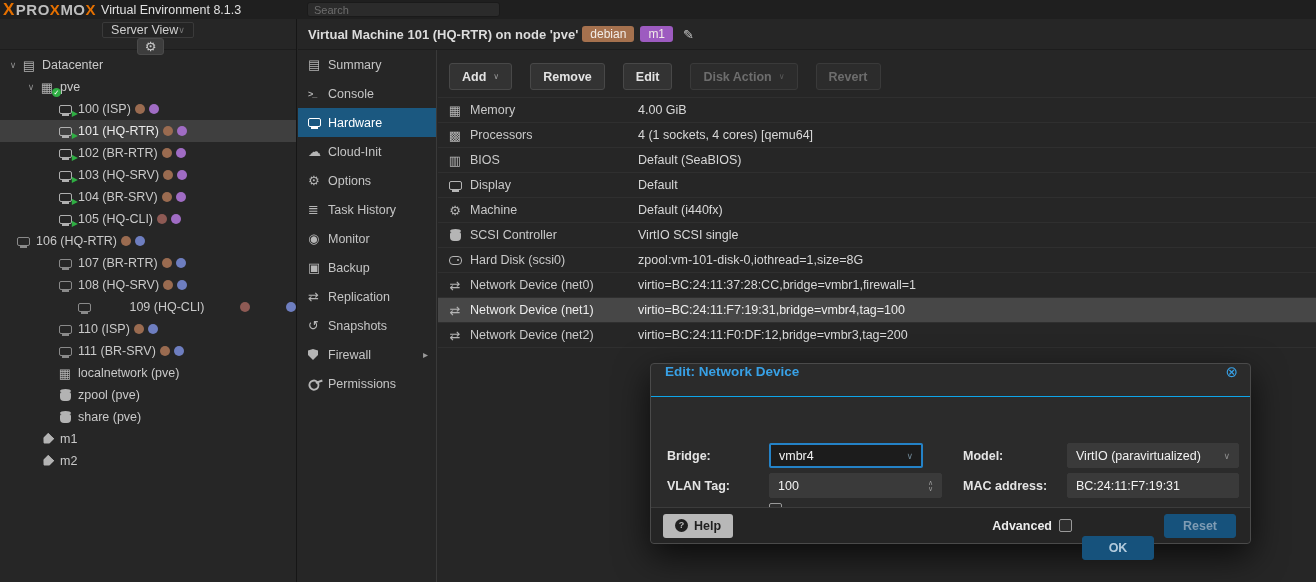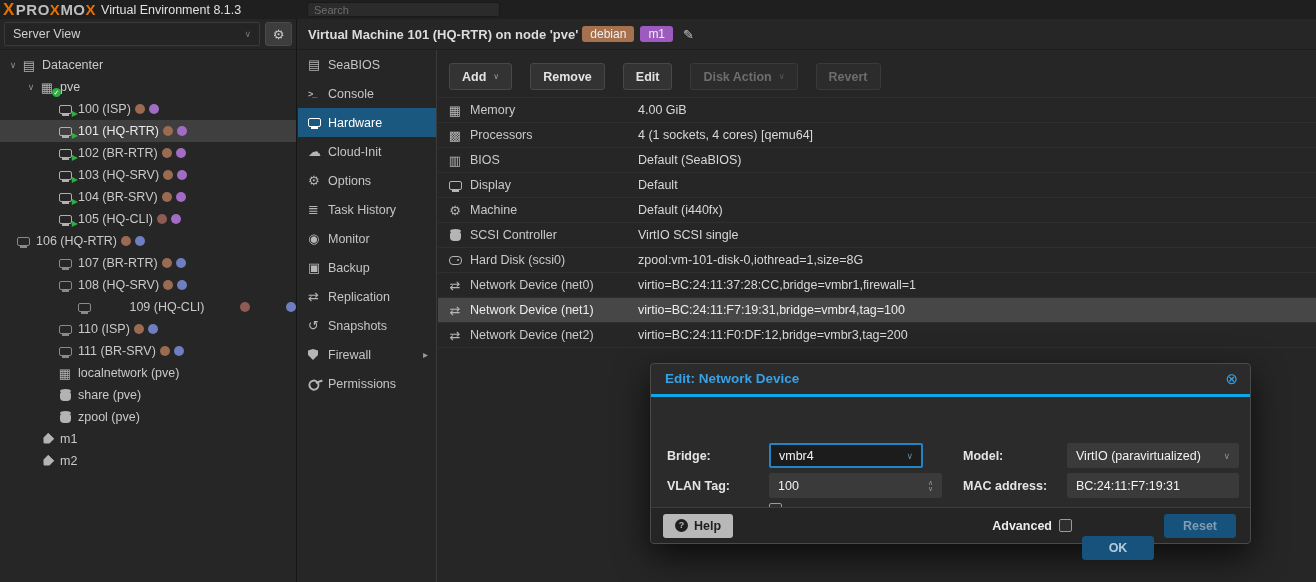--- a/index.html
+++ b/index.html
@@ -11,21 +11,21 @@
   .logo{font-weight:800;font-size:15px;letter-spacing:.5px;line-height:1;display:flex;align-items:center;}
   .logo .seg-gray{color:#bdbdbd;} .logo .seg-orange{color:#e57000;}
   .logo .mark{color:#e57000;font-size:17px;margin-right:1px;}
   .version{color:#e0e0e0;font-size:12.5px;margin-left:5px;}
   #search-input{position:absolute;left:307px;top:2px;width:193px;height:15px;background:#2b2b2b;border:1px solid #1a1a1a;
     border-radius:3px;color:#bbb;font-size:11px;padding:0 6px;outline:none;font-family:inherit;}
   #search-input::placeholder{color:#6d6d6d;}
 
   
   #sidebar{position:absolute;top:19px;left:0;width:297px;bottom:0;background:#262626;border-right:1px solid #161616;}
-  #sidebar-header{height:31px;display:flex;align-items:center;padding:3px 4px;border-bottom:1px solid #1d1d1d;}
+  #sidebar-header{height:31px;display:flex;align-items:center;padding:3px 4px;border-bottom:1px solid #1d1d1d;flex-direction:column;}
   #view-selector{flex:1;height:24px;background:#242424;border:1px solid #3a3a3a;border-radius:2px;display:flex;align-items:center;
     padding:0 8px;color:#cfcfcf;}
   #view-selector .chev{margin-left:auto;color:#787878;font-size:9px;}
   #sidebar-gear{width:27px;height:24px;margin-left:5px;background:#3d3d3d;border:1px solid #4a4a4a;border-radius:3px;
     display:flex;align-items:center;justify-content:center;color:#c9c9c9;font-size:13px;}
   #tree{padding-top:4px;}
   .tree-row{height:22px;display:flex;align-items:center;color:#c9c9c9;white-space:nowrap;}
   .tree-row.selected{background:#3f3f3f;color:#e9e9e9;}
   .tree-expander{width:14px;font-size:9px;color:#8f8f8f;text-align:center;flex:0 0 14px;}
   .tree-ico{width:18px;flex:0 0 18px;display:flex;align-items:center;justify-content:center;position:relative;color:#b3b3b3;}
@@ -80,21 +80,21 @@
   .hw-row{height:25px;display:flex;align-items:center;border-bottom:1px solid #2f2f2f;padding-left:8px;}
   .hw-row.selected{background:#474747;}
   .hw-ico{width:18px;flex:0 0 18px;display:flex;align-items:center;justify-content:center;color:#b5b5b5;}
   .hw-label{margin-left:6px;flex:0 0 168px;color:#c9c9c9;}
   .hw-value{color:#d8d8d8;}
   .hw-row.selected .hw-label,.hw-row.selected .hw-value{color:#ececec;}
 
   
   #dialog{position:absolute;left:650px;top:363px;width:601px;height:181px;background:#2b2b2b;border:1px solid #4a4a4a;
     border-radius:4px;box-shadow:0 12px 34px rgba(0,0,0,.7);z-index:10;}
-  #dialog-header{height:33px;display:flex;align-items:flex-end;padding:0 12px 8px 14px;border-bottom:3px solid #0ea5e9;}
+  #dialog-header{height:33px;display:flex;align-items:flex-start;padding:0 12px 2px 14px;border-bottom:1px solid #0ea5e9;}
   #dialog-title{color:#38a1e6;font-weight:700;font-size:13.5px;}
   #dialog-close{margin-left:auto;color:#38a1e6;font-size:15px;line-height:1;}
   #dialog-body{position:relative;height:111px;}
   .fld-label{position:absolute;font-weight:700;color:#e4e4e4;}
   .fld{position:absolute;height:25px;background:#3a3a3a;border:1px solid #3a3a3a;border-radius:2px;display:flex;
     align-items:center;padding:0 8px;color:#f2f2f2;}
   .fld .chev{margin-left:auto;color:#8f8f8f;font-size:9px;}
   .fld.focused{background:#1c1c1c;border:2px solid #2482c7;}
   .fld.focused .chev{color:#6f8796;}
   .spinner{margin-left:auto;display:flex;flex-direction:column;color:#9a9a9a;font-size:7px;line-height:6px;}
@@ -268,28 +268,28 @@
         <span class="tree-ico">
           <span class="g">▦</span>
         </span>
         <span class="tree-label">localnetwork (pve)</span>
       </div>
       <div class="tree-row" style="padding-left: 42px;">
         <span class="tree-expander"></span>
         <span class="tree-ico">
           <span class="shp-db"></span>
         </span>
+        <span class="tree-label">zpool (pve)</span>
+      </div>
+      <div class="tree-row" style="padding-left: 42px;">
+        <span class="tree-expander"></span>
+        <span class="tree-ico">
+          <span class="shp-db"></span>
+        </span>
         <span class="tree-label">share (pve)</span>
-      </div>
-      <div class="tree-row" style="padding-left: 42px;">
-        <span class="tree-expander"></span>
-        <span class="tree-ico">
-          <span class="shp-db"></span>
-        </span>
-        <span class="tree-label">zpool (pve)</span>
       </div>
       <div class="tree-row" style="padding-left: 24px;">
         <span class="tree-expander"></span>
         <span class="tree-ico">
           <span class="shp-tag"></span>
         </span>
         <span class="tree-label">m1</span>
       </div>
       <div class="tree-row" style="padding-left: 24px;">
         <span class="tree-expander"></span>
@@ -308,21 +308,21 @@
       <span class="tag-badge" style="background: rgb(157, 91, 192);">m1</span>
       <span class="pencil">✎</span>
     </span>
 </div>
 
 <div id="menu">
     <div class="menu-item">
       <span class="mi-ico">
         <span class="g">▤</span>
       </span>
-      <span>SeaBIOS</span>
+      <span>Summary</span>
     </div>
     <div class="menu-item">
       <span class="mi-ico">
         <span class="txt-ico">&gt;_</span>
       </span>
       <span>Console</span>
     </div>
     <div class="menu-item selected">
       <span class="mi-ico">
         <span class="shp-monitor"></span>

